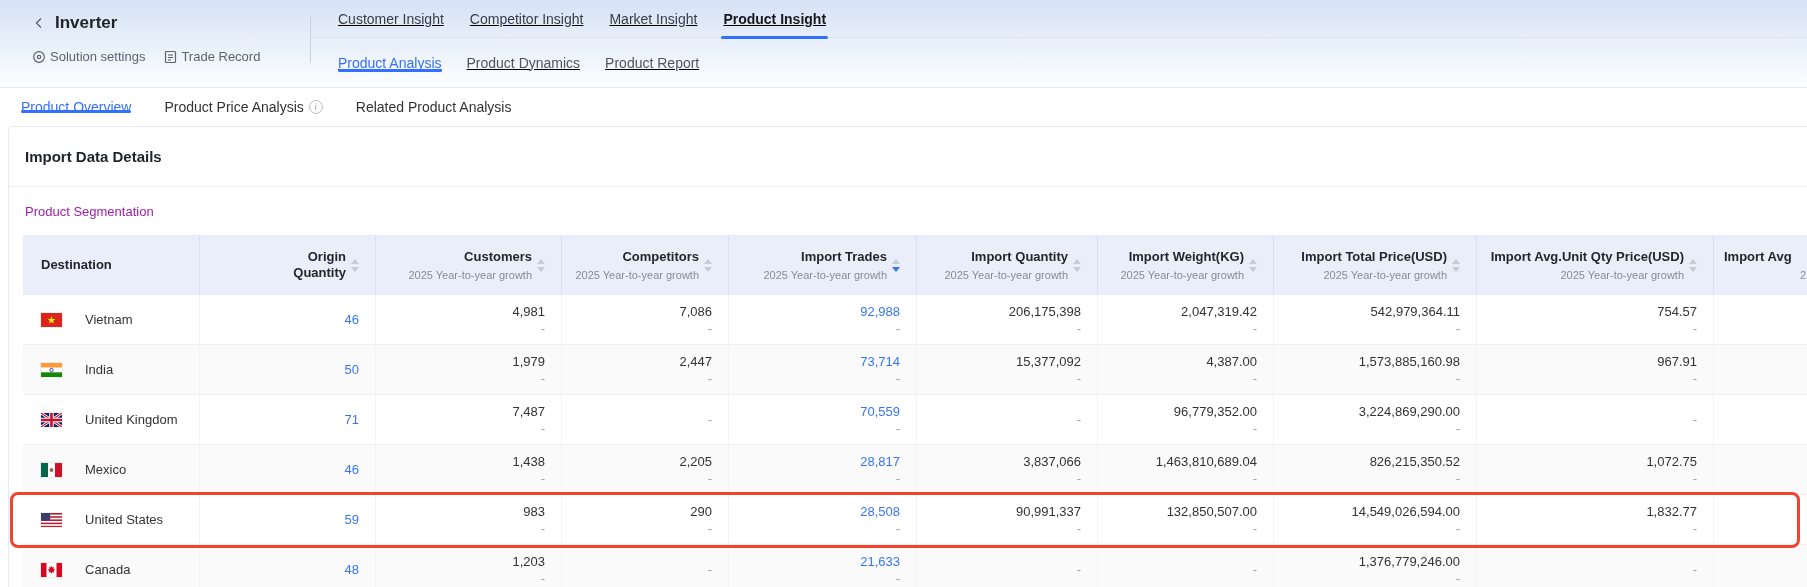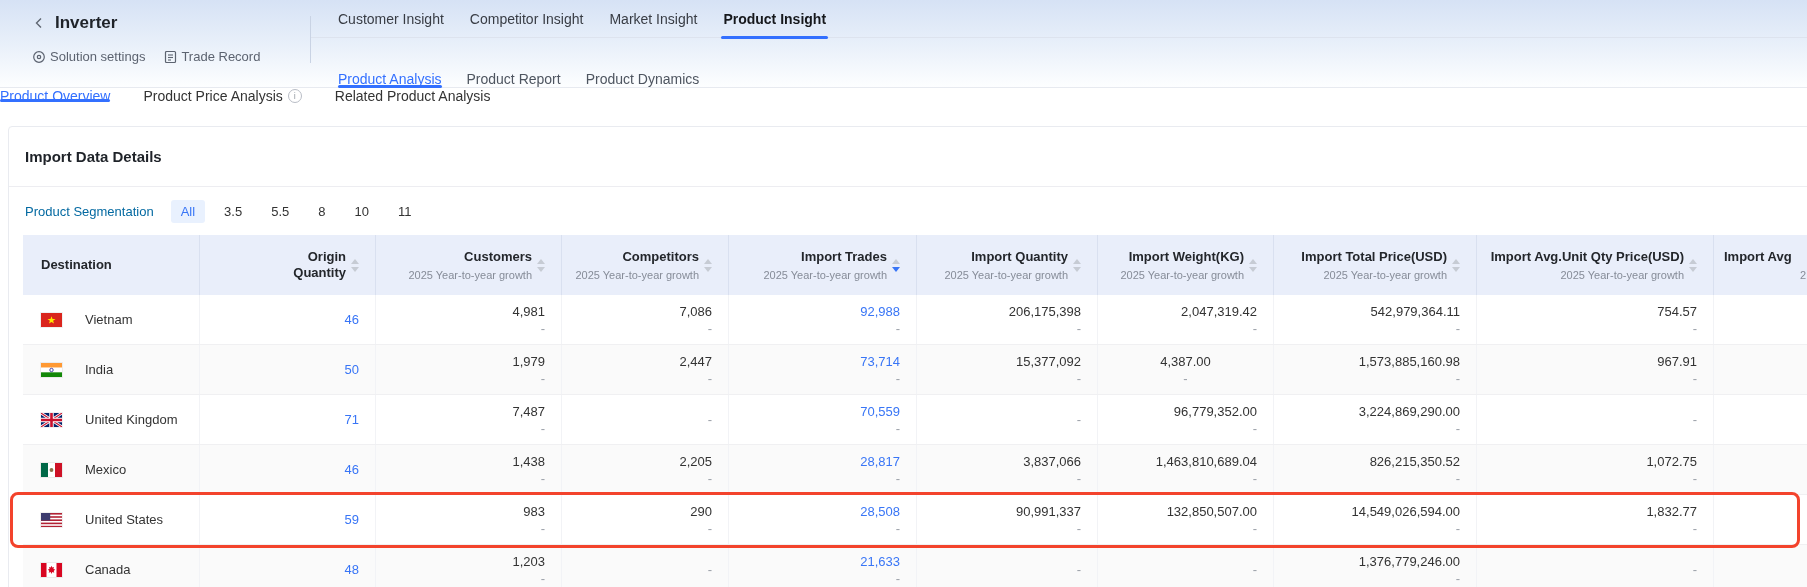--- a/index.html
+++ b/index.html
@@ -10,35 +10,35 @@
   .topbar { height:88px; display:flex;
     background:linear-gradient(180deg,#d6e2f5 0%, #eaf1fa 55%, #fdfeff 100%);
     border-bottom:1px solid #e7eaf0; }
   .tb-left { width:310px; flex:none; padding-left:32px; }
   .tb-title-row { height:38px; display:flex; align-items:center; gap:9px; padding-top:8px; }
   .back-btn { display:flex; align-items:center; cursor:pointer; }
   .tb-title { font-size:17px; font-weight:700; color:#1f2329; }
   .tb-actions { display:flex; gap:19px; margin-top:11px; align-items:center; }
   .tb-action { display:flex; align-items:center; gap:4px; font-size:13px; color:#5c6370; cursor:pointer; }
   .tb-divider { width:1px; background:#c9d3e4; margin:16px 0 24px; flex:none; }
-  .tb-right { flex:1; display:flex; flex-direction:column; }
+  .tb-right { flex:1; display:flex; flex-direction:column;text-decoration:underline; }
   .main-tabs { height:38px; display:flex; gap:26px; padding-left:27px; align-items:stretch;
     border-bottom:1px solid #dde3ee; }
   .main-tab { font-size:14px; color:#383c44; display:flex; align-items:center; position:relative; cursor:pointer; }
   .main-tab.active { font-weight:700; color:#16181c; }
   .main-tab.active::after { content:""; position:absolute; left:-2px; right:-2px; bottom:-2px;
     height:3px; background:var(--accent); border-radius:2px; }
-  .sub-tabs { flex:1; display:flex; gap:25px; padding-left:27px; align-items:flex-end; }
+  .sub-tabs { flex:1; display:flex; gap:25px; padding-left:27px; align-items:center; }
   .sub-tab { font-size:14px; color:#4e5560; display:flex; align-items:center; position:relative; cursor:pointer; }
   .sub-tab.active { color:var(--accent); }
   .sub-tab.active::after { content:""; position:absolute; left:0; right:0; bottom:-1px;
     height:3px; background:var(--accent); border-radius:2px; }
 
   
-  .pagetabs { height:38px; display:flex; align-items:flex-start; position:relative; background:#fff; }
+  .pagetabs { height:38px; display:flex; align-items:center; padding-left:21px; position:relative; background:#fff; }
   .page-tab { margin-right:33px; font-size:14px; color:#333; display:flex; align-items:center; gap:5px;
     position:relative; cursor:pointer; }
   .page-tab.active { color:var(--accent); font-weight:500; }
   .page-tab.active::after { content:""; position:absolute; left:0; right:0; bottom:2px; height:3px;
     background:var(--accent); border-radius:2px; }
   .info-icon { width:14px; height:14px; border:1px solid #b9bdc6; border-radius:50%; color:#9aa0a8;
     font-size:9px; display:flex; align-items:center; justify-content:center; font-style:normal; }
   .download-page { position:absolute; left:1681px; top:0; height:100%; display:flex; align-items:center;
     gap:5px; color:var(--accent); font-size:13px; cursor:pointer; }
 
@@ -49,21 +49,21 @@
     padding-left:16px; position:relative; }
   .card-title { font-size:15px; font-weight:700; color:#1f2329; }
   .head-controls { position:absolute; left:1524px; top:14px; display:flex; gap:13px; }
   .select { width:130px; height:31px; border:1px solid #d9dce3; border-radius:3px; background:#fff;
     display:flex; align-items:center; justify-content:space-between; padding:0 11px; font-size:13px;
     color:#2b2f36; cursor:pointer; }
   .dl-btn { width:98px; height:31px; background:#f6f7f9; border:1px solid #e4e6eb; border-radius:3px;
     display:flex; align-items:center; justify-content:center; gap:6px; font-size:13px; color:#c3c8d1; cursor:not-allowed; }
 
   .seg-row { height:48px; display:flex; align-items:center; padding-left:16px; font-size:13px; }
-  .seg-label { color:#0369a1; margin-right:17px; }
+  .seg-label { color:#a21caf; margin-right:17px; }
   .seg-opts { display:flex; align-items:center; }
   .seg-opt { padding:4px 10px; margin-right:9px; border-radius:3px; color:#333; cursor:pointer; }
   .seg-opt.active { color:var(--link); background:#e9f1fe; }
 
   
   .table { margin-left:14px; width:1971px; position:relative; }
   .thead { display:flex; background:#e9eefa; height:60px; }
   .th { display:flex; align-items:center; justify-content:flex-end; padding:0 16px 0 8px;
     border-right:1px solid #d9e0f0; flex:none; }
   .th:last-child { border-right:none; }
@@ -139,24 +139,24 @@
         </div>
         <div class="main-tab active">
           <span>Product Insight</span>
         </div>
       </div>
     <div class="sub-tabs" id="subTabs">
         <div class="sub-tab active">
           <span>Product Analysis</span>
         </div>
         <div class="sub-tab">
+          <span>Product Dynamics</span>
+        </div>
+        <div class="sub-tab">
           <span>Product Report</span>
-        </div>
-        <div class="sub-tab">
-          <span>Product Dynamics</span>
         </div>
       </div>
   </div>
 </div>
 
 <div class="pagetabs">
   <div id="pageTabsList" style="display:flex; align-items:stretch;">
       <div class="page-tab active">
         <span>Product Overview</span>
       </div>
@@ -170,28 +170,20 @@
     </div>
 </div>
 
 <div class="card">
   <div class="card-head">
     <span class="card-title">Import Data Details</span>
   </div>
 
   <div class="seg-row">
     <span class="seg-label">Product Segmentation</span>
-    <div class="seg-opts" id="segOpts">
-        <span class="seg-opt active">All</span>
-        <span class="seg-opt">3.5</span>
-        <span class="seg-opt">5.5</span>
-        <span class="seg-opt">8</span>
-        <span class="seg-opt">10</span>
-        <span class="seg-opt">11</span>
-      </div>
   </div>
 
   <div class="table">
     <div class="thead" id="thead">
         <div class="th th-first" style="width: 177px;">
           <div class="th-text">
             <div class="th-label">Destination</div>
           </div>
         </div>
         <div class="th" style="width: 176px;">
@@ -349,21 +341,21 @@
             <span class="growth">-</span>
           </div>
           <div class="td" style="width: 188px;">
             <span class="val link">73,714</span>
             <span class="growth">-</span>
           </div>
           <div class="td" style="width: 181px;">
             <span class="val">15,377,092</span>
             <span class="growth">-</span>
           </div>
-          <div class="td" style="width: 176px; align-items: center;">
+          <div class="td" style="width: 176px;">
             <span class="val">4,387.00</span>
             <span class="growth">-</span>
           </div>
           <div class="td" style="width: 203px;">
             <span class="val">1,573,885,160.98</span>
             <span class="growth">-</span>
           </div>
           <div class="td" style="width: 237px;">
             <span class="val">967.91</span>
             <span class="growth">-</span>

